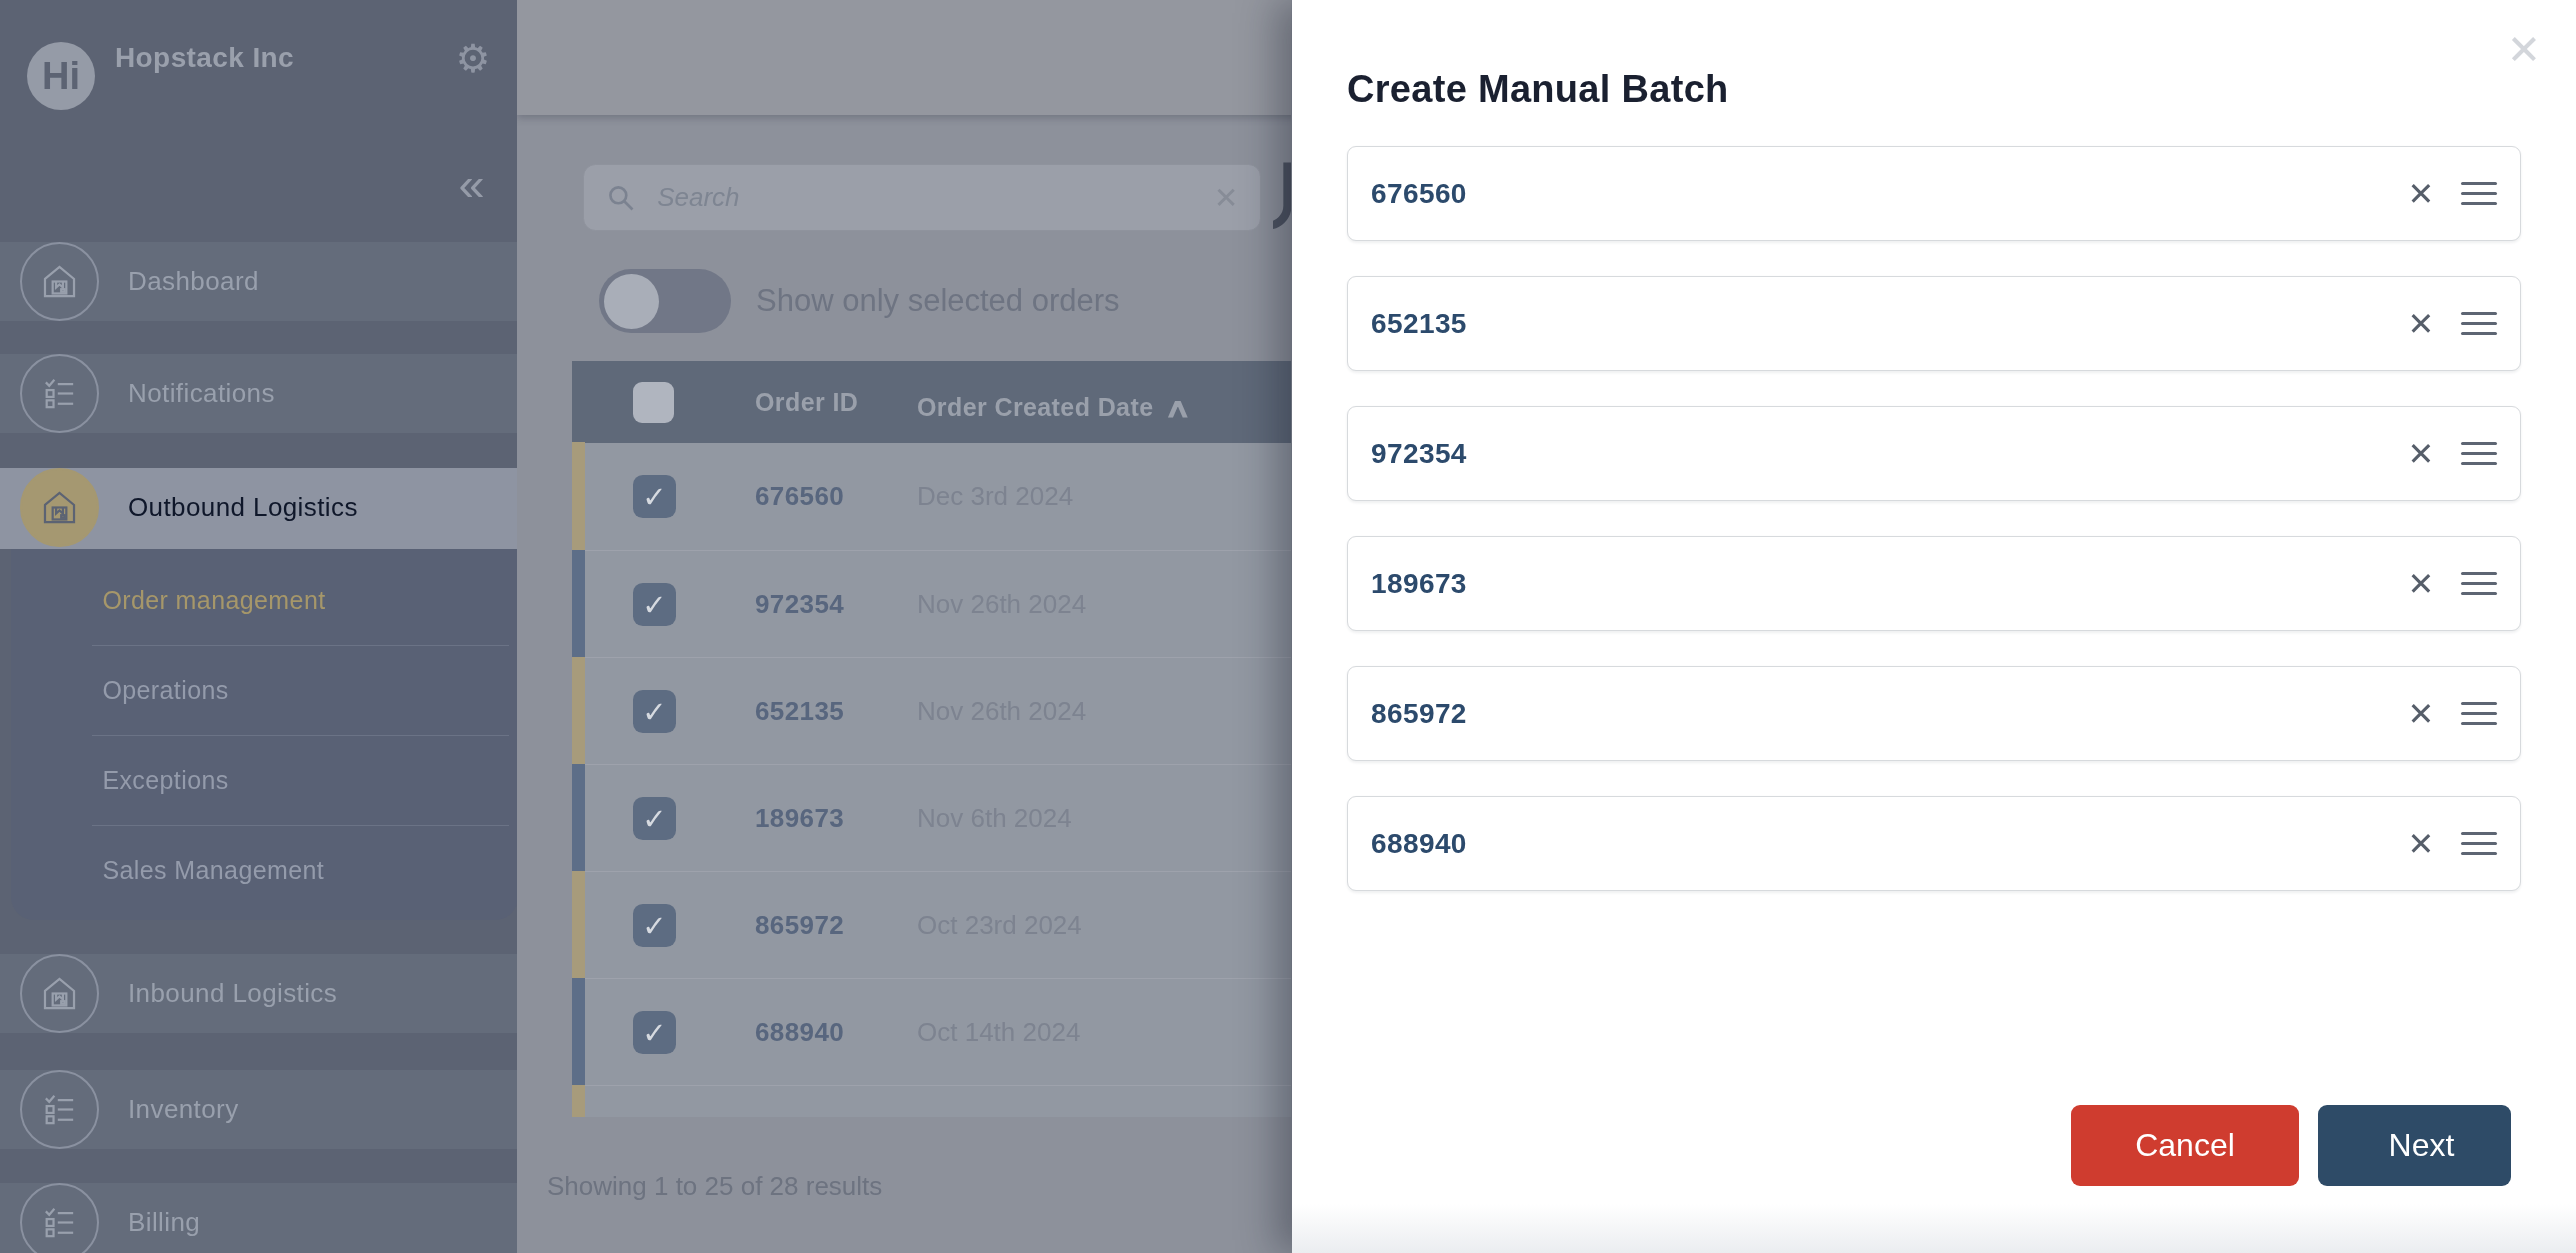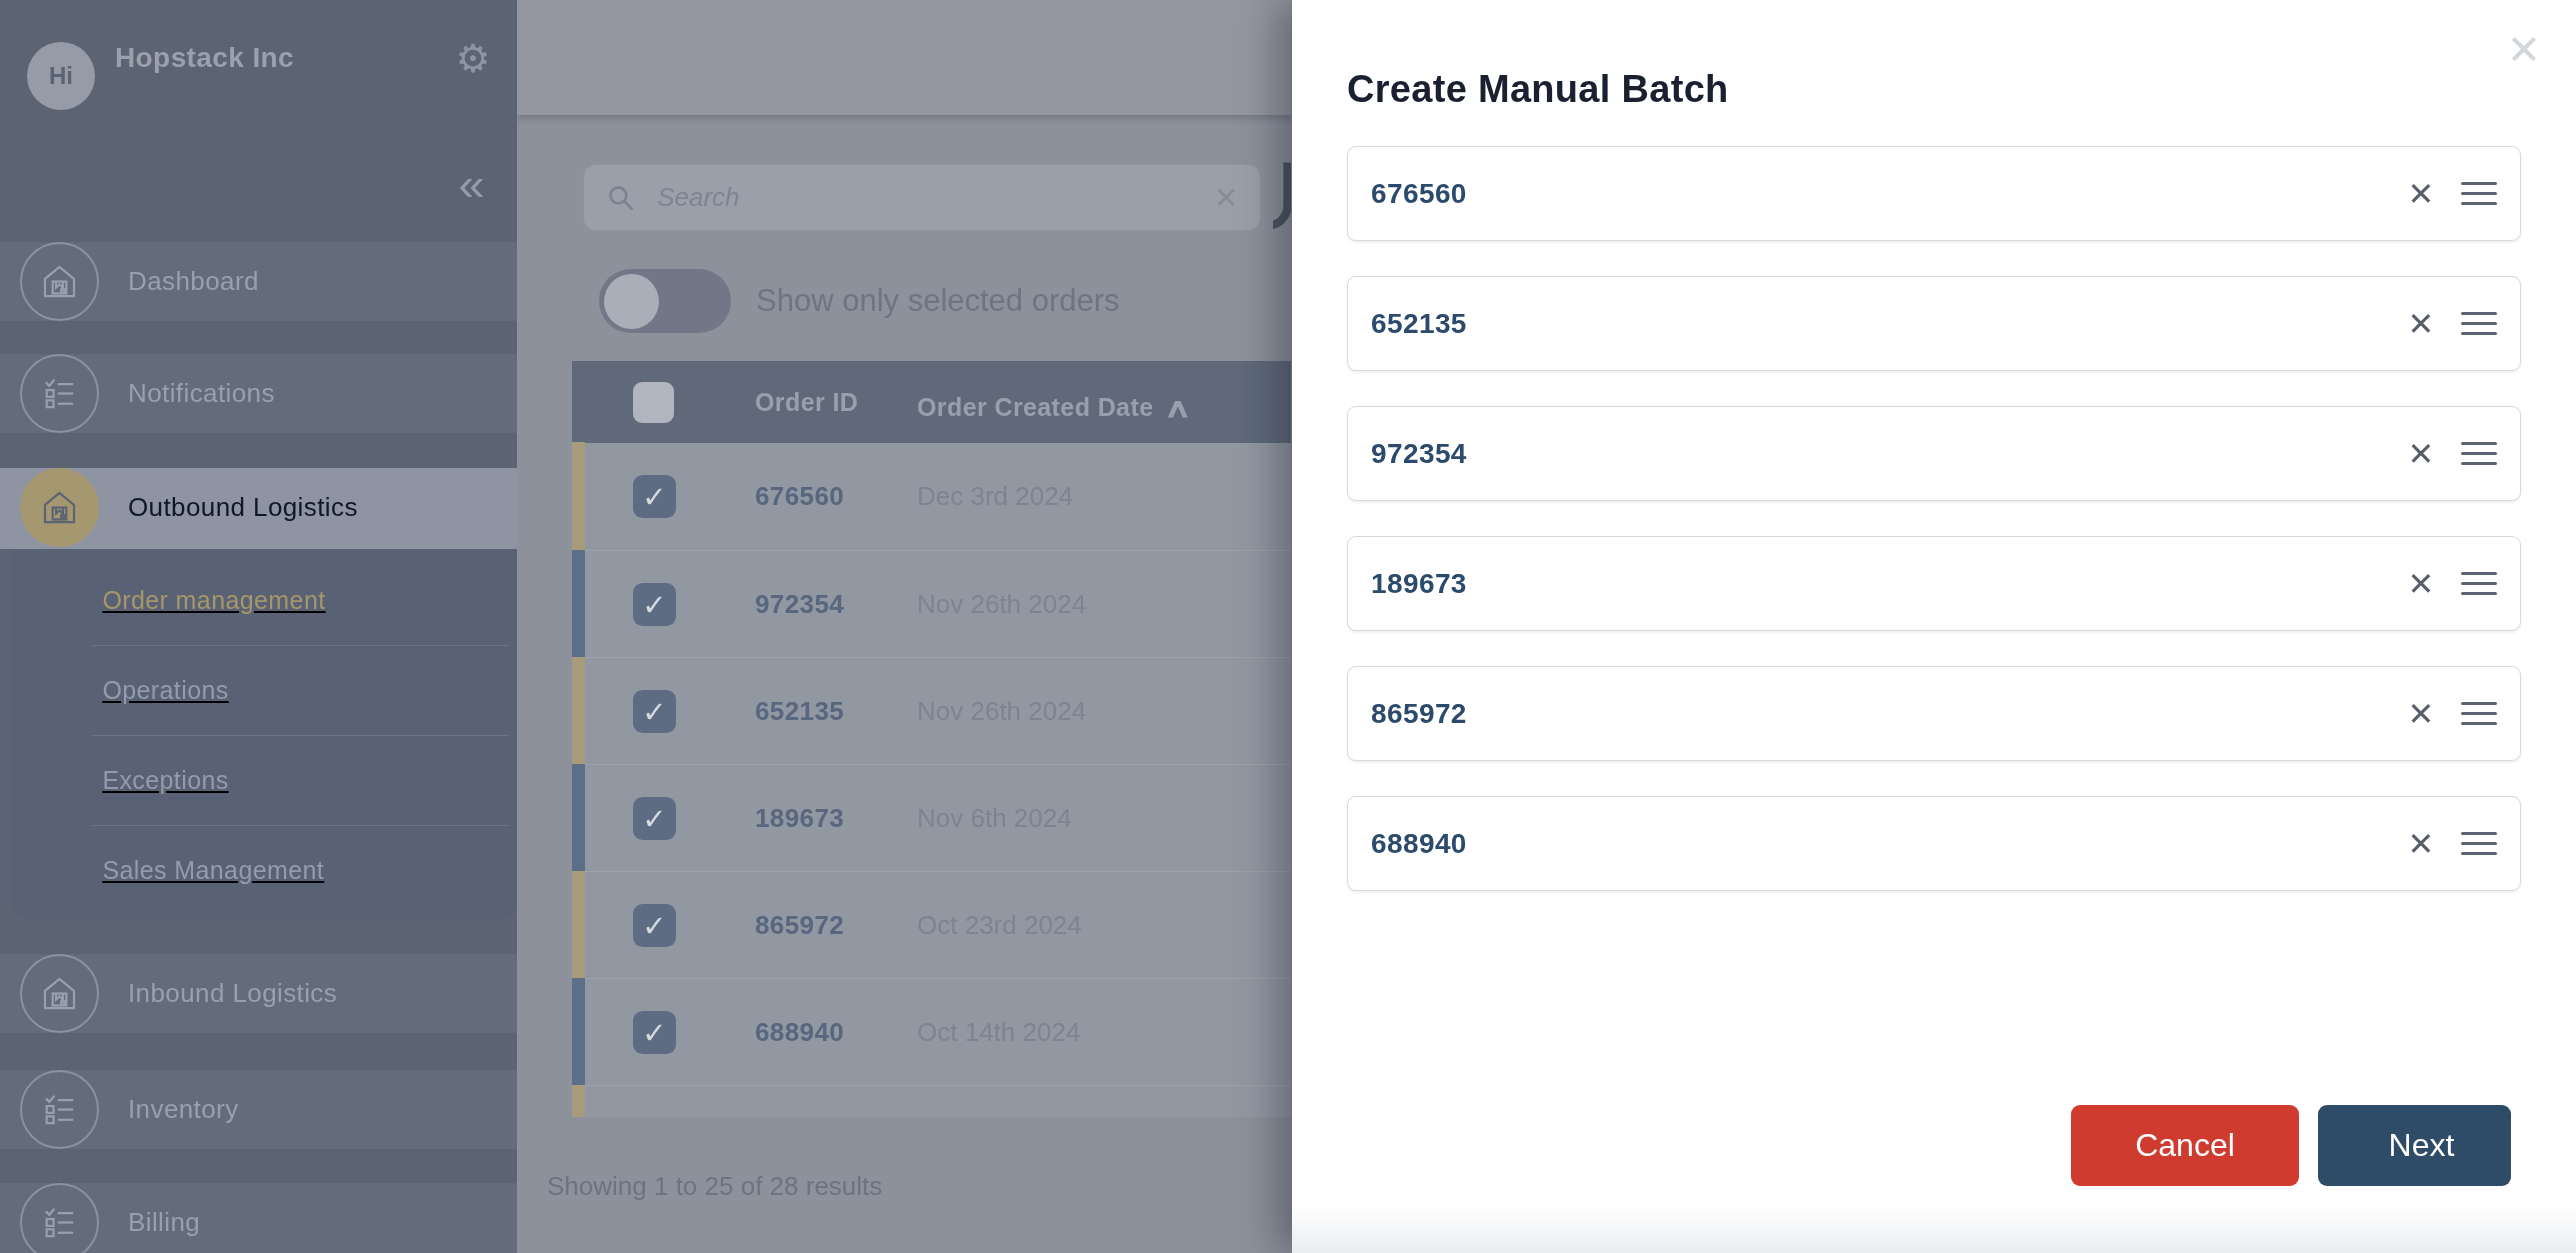--- a/index.html
+++ b/index.html
@@ -5,37 +5,37 @@
   html,body{margin:0;padding:0;background:#666;}
   #app{position:relative;width:2576px;height:1253px;overflow:hidden;
        font-family:"Liberation Sans",sans-serif;background:#8d919b;}
   #app *{box-sizing:border-box;}
 
   
   .sidebar{position:absolute;left:0;top:0;width:517px;height:1253px;background:#5c6373;overflow:hidden;}
   .logo-row{position:absolute;left:0;top:0;width:517px;height:116px;}
   .logo-circle{position:absolute;left:27px;top:42px;width:68px;height:68px;border-radius:50%;
        background:#959ba7;color:#5c6373;display:flex;align-items:center;justify-content:center;
-       font-weight:bold;font-size:24px;}
+       font-weight:bold;font-size:38px;}
   .company{position:absolute;left:115px;top:0;height:116px;display:flex;align-items:center;
        color:#9aa0ac;font-size:28px;font-weight:bold;letter-spacing:0.4px;}
   .gear{position:absolute;left:446px;top:0;width:54px;height:116px;display:flex;align-items:center;
        justify-content:center;color:#8e94a2;font-size:39px;}
   .collapse{position:absolute;left:440px;top:154px;width:63px;height:59px;display:flex;align-items:center;
        justify-content:center;color:#959ba8;font-size:47px;line-height:1;}
   .nav-item{position:absolute;left:0;width:517px;height:79px;background:#646c7b;}
   .nav-item.active{background:#8e94a2;}
   .icon-circle{position:absolute;left:19.7px;top:0;width:79px;height:79px;border-radius:50%;
        border:2.7px solid #8a91a0;color:#99a0ad;display:flex;align-items:center;justify-content:center;}
   .nav-item.active .icon-circle{background:#a59871;border-color:#a59871;color:#5c6373;}
   .nav-label{position:absolute;left:128px;top:0;height:79px;display:flex;align-items:center;
        color:#99a0ad;font-size:26px;letter-spacing:0.4px;white-space:nowrap;}
   .nav-item.active .nav-label{color:#0f172a;}
   .submenu{position:absolute;left:10.7px;top:549px;width:507px;height:371px;background:#596175;
-       border-radius:0 0 23px 23px;padding-top:6.3px;text-decoration:underline;}
+       border-radius:0 0 23px 23px;padding-top:6.3px;}
   .submenu-item{height:90px;margin-left:81px;margin-right:9px;display:flex;align-items:center;
        padding-left:10.7px;color:#949bab;font-size:25px;letter-spacing:0.4px;}
   .submenu-item + .submenu-item{border-top:0.9px solid #6b7386;}
   .submenu-item.active{color:#a6976a;}
 
   
   .main{position:absolute;left:517px;top:0;width:774px;height:1253px;overflow:hidden;background:#8d919b;}
   .topbar{position:absolute;left:0;top:0;width:2059px;height:115px;background:#94979f;
        box-shadow:0 2.7px 7.2px rgba(40,45,60,.25);}
   .searchbox{position:absolute;left:66px;top:164px;width:678px;height:67px;background:#9b9fa9;

